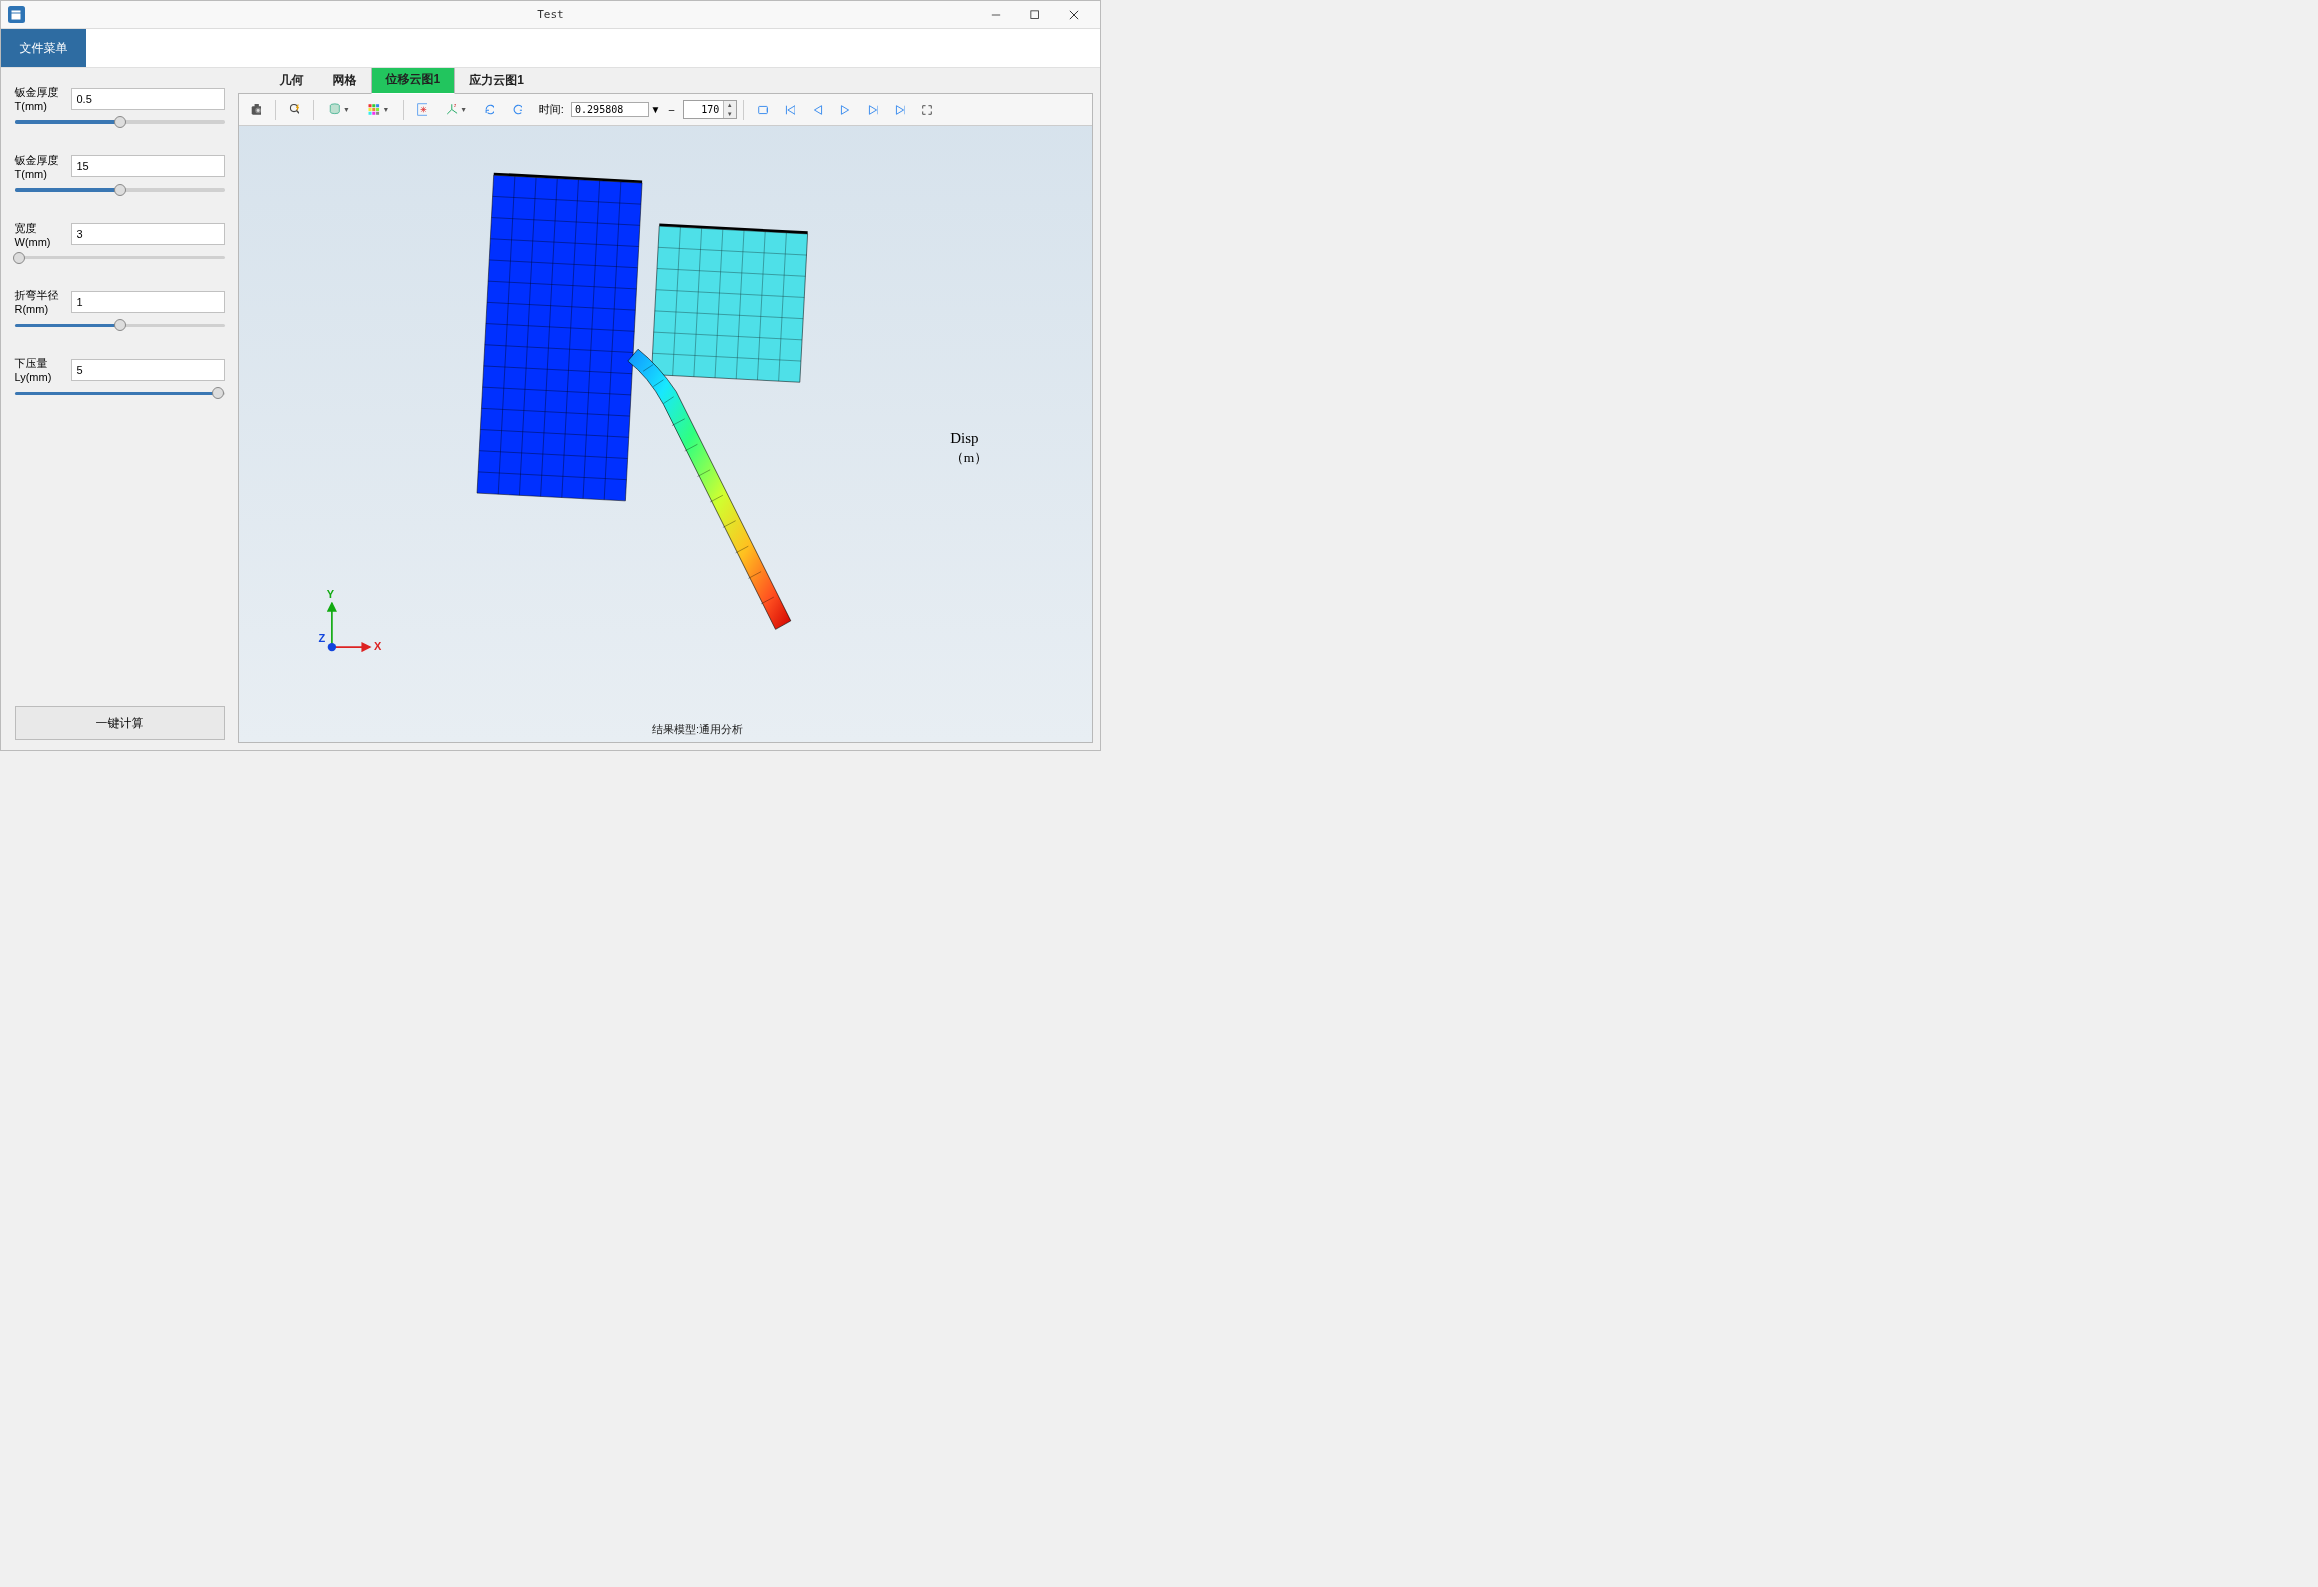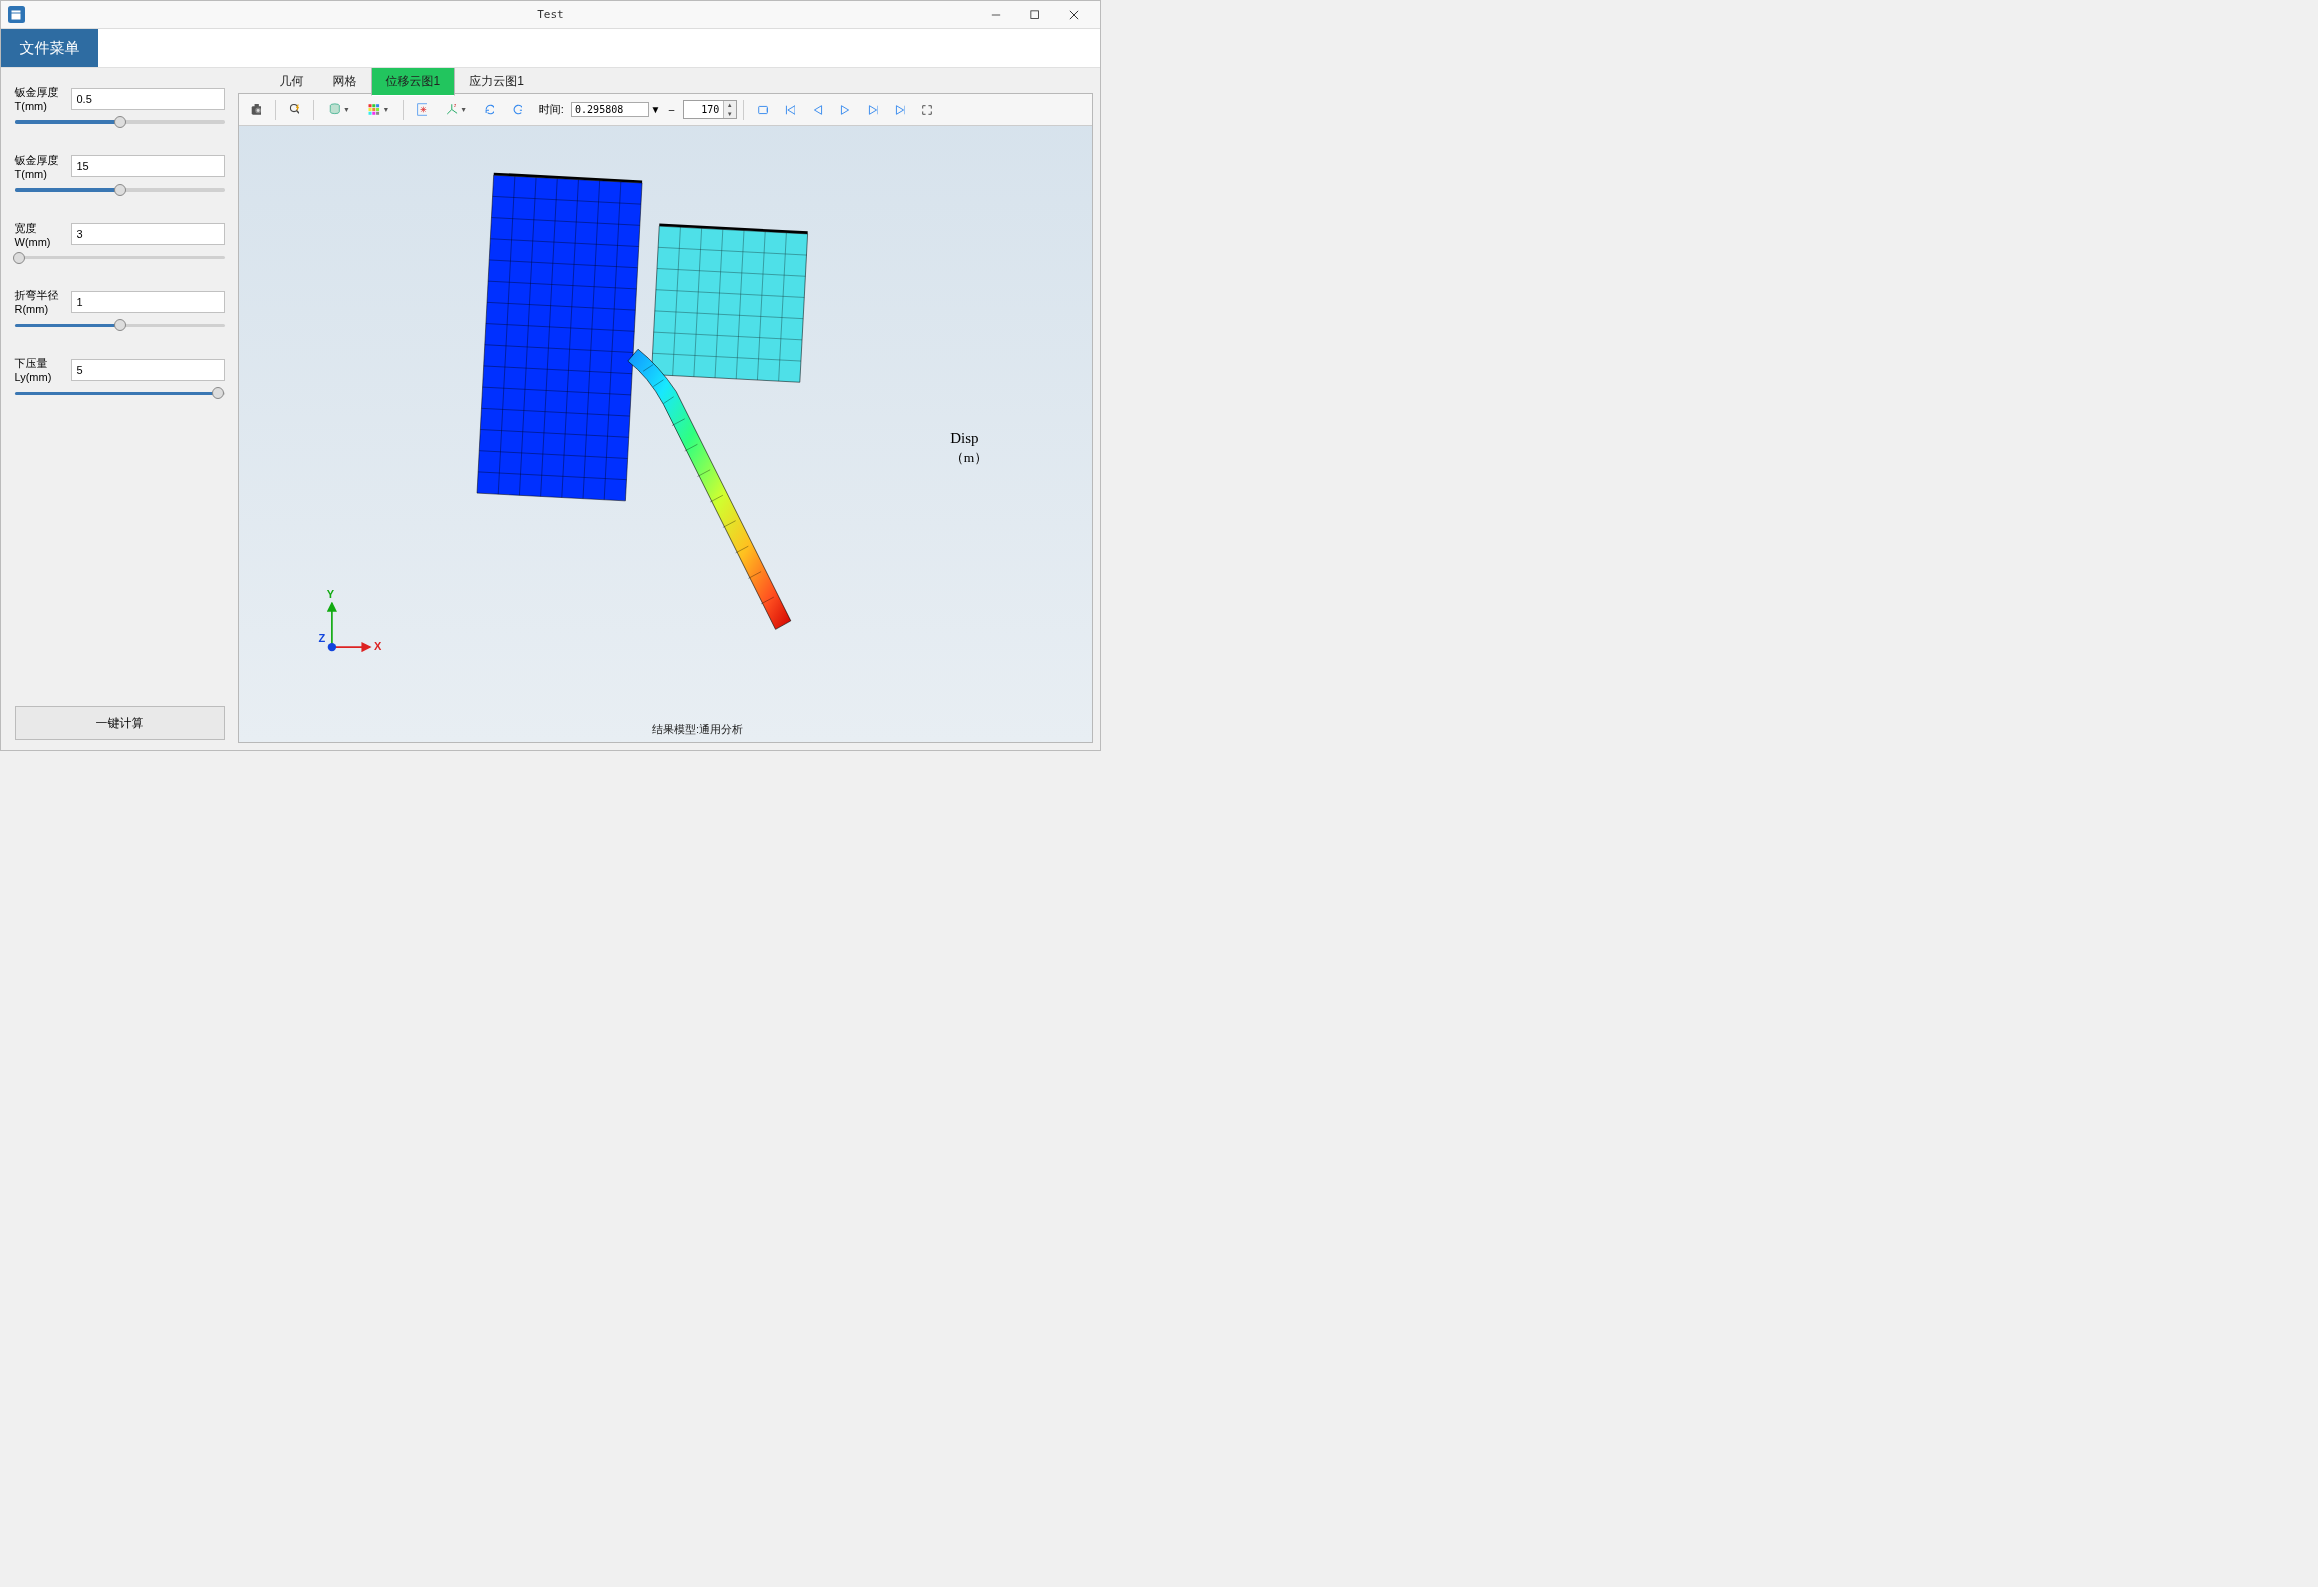--- a/index.html
+++ b/index.html
@@ -60,21 +60,21 @@
     background: #fff;
     border-bottom: 0.8px solid #e0e0e0;
     display: flex;
     align-items: stretch;
   }
   .menubar .menu-item {
     padding: 0 18.6px;
     display: flex; align-items: center;
     background: #2e6ca2;
     color: #fff;
-    font-size: 15px;
+    font-size: 12px;
     cursor: pointer;
   }
 
   .body {
     flex: 1;
     display: flex;
     overflow: hidden;
   }
 
   
@@ -138,23 +138,24 @@
     flex: 1;
     display: flex;
     flex-direction: column;
     background: #f0f0f0;
     padding-right: 6.8px;
     padding-bottom: 6.8px;
   }
   .tabs {
     height: 25px;
     display: flex;
-    align-items: center;
+    align-items: flex-end;
     padding-left: 27px;
     gap: 0;
+    font-weight: bold;
   }
   .tab {
     padding: 5px 13.5px;
     font-size: 12px;
     color: #222;
     cursor: pointer;
     border: 0.8px solid transparent;
     border-bottom: none;
     position: relative;
     top: 0.8px;

